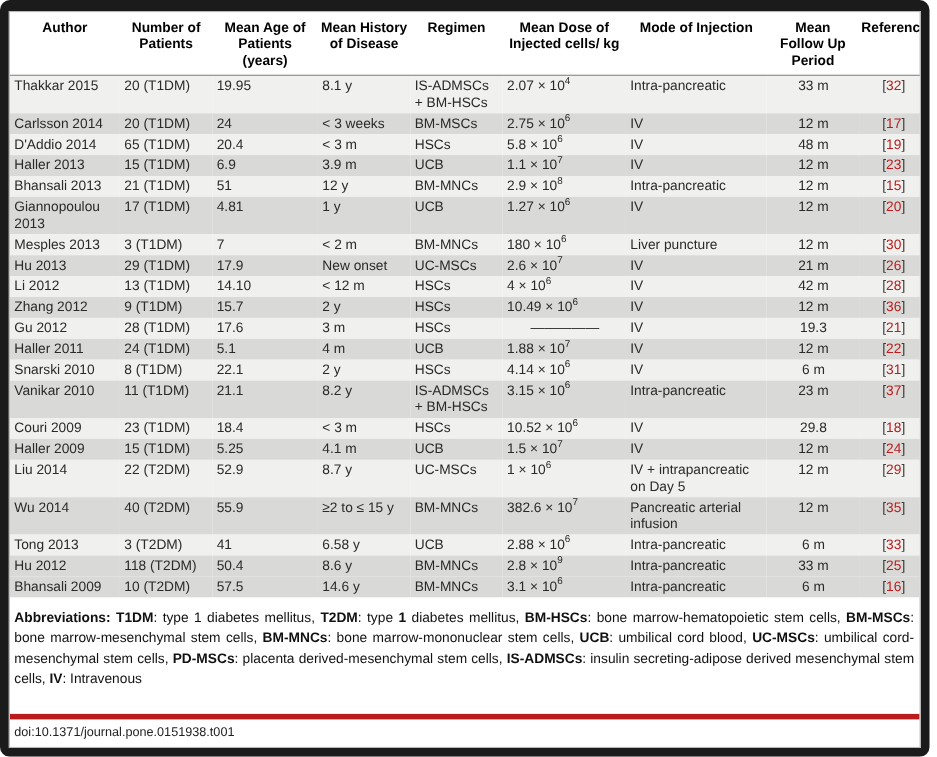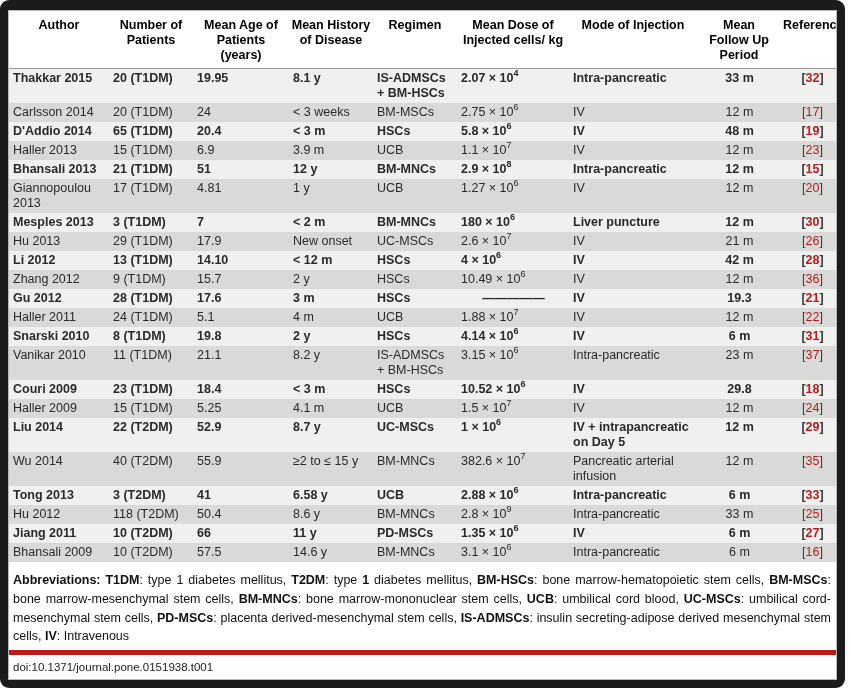--- a/index.html
+++ b/index.html
@@ -8,21 +8,21 @@
          padding:10px 8px 8px 8px;}
   .sheet{box-sizing:border-box;height:100%;background:#ffffff;border:1px solid #b8b8b8;
          display:flex;flex-direction:column;overflow:hidden;}
   table{border-collapse:collapse;table-layout:fixed;width:834px;font-size:12.5px;color:#2a2a2a;flex:none;}
   col.c1{width:100px}col.c2{width:84px}col.c3{width:96px}col.c4{width:84px}col.c5{width:84px}
   col.c6{width:112px}col.c7{width:128px}col.c8{width:84px}col.c9{width:62px}
   thead th{font-weight:bold;color:#000;text-align:center;vertical-align:top;
            padding:7px 2px 5px;line-height:1.2;border-bottom:1px solid #999;}
   thead th:nth-child(8){padding-left:9px;padding-right:9px;}
   tbody td{vertical-align:top;padding:2px 3px 2px 4px;line-height:1.2;}
-  tbody tr.odd{background:#f0f0ef;font-weight:bold;}
+  tbody tr.odd{background:#f0f0ef;}
   tbody tr.even{background:#d9d9d7;}
   tbody td:nth-child(8),tbody td:nth-child(9){text-align:center;}
   tbody td sup{font-size:9px;line-height:0;position:relative;top:-1px;}
   tbody td.dash{text-align:center;letter-spacing:0;}
   .ref-link{color:#b91c1c;text-decoration:none;cursor:pointer;}
   .bracket{color:#3a3a3a;}
   .footnote{padding:9px 5px 4px 4px;font-size:12.5px;line-height:1.5;color:#111;
             text-align:justify;}
   .bold{font-weight:bold;margin-top:24px;}
   .doi-bar{margin-top:auto;border-top:5px solid #b91c1c;padding:6px 4px 7px 4px;
@@ -188,21 +188,21 @@
         <td>4 m</td>
         <td>UCB</td>
         <td>1.88 × 10<sup>7</sup></td>
         <td>IV</td>
         <td>12 m</td>
         <td><span class="bracket">[</span><a class="ref-link">22</a><span class="bracket">]</span></td>
       </tr>
           <tr class="odd">
         <td>Snarski 2010</td>
         <td>8 (T1DM)</td>
-        <td>19.8</td>
+        <td>22.1</td>
         <td>2 y</td>
         <td>HSCs</td>
         <td>4.14 × 10<sup>6</sup></td>
         <td>IV</td>
         <td>6 m</td>
         <td><span class="bracket">[</span><a class="ref-link">31</a><span class="bracket">]</span></td>
       </tr>
           <tr class="even">
         <td>Vanikar 2010</td>
         <td>11 (T1DM)</td>
@@ -273,31 +273,20 @@
         <td>Hu 2012</td>
         <td>118 (T2DM)</td>
         <td>50.4</td>
         <td>8.6 y</td>
         <td>BM-MNCs</td>
         <td>2.8 × 10<sup>9</sup></td>
         <td>Intra-pancreatic</td>
         <td>33 m</td>
         <td><span class="bracket">[</span><a class="ref-link">25</a><span class="bracket">]</span></td>
       </tr>
-          <tr class="odd">
-        <td>Jiang 2011</td>
-        <td>10 (T2DM)</td>
-        <td>66</td>
-        <td>11 y</td>
-        <td>PD-MSCs</td>
-        <td>1.35 × 10<sup>6</sup></td>
-        <td>IV</td>
-        <td>6 m</td>
-        <td><span class="bracket">[</span><a class="ref-link">27</a><span class="bracket">]</span></td>
-      </tr>
           <tr class="even">
         <td>Bhansali 2009</td>
         <td>10 (T2DM)</td>
         <td>57.5</td>
         <td>14.6 y</td>
         <td>BM-MNCs</td>
         <td>3.1 × 10<sup>6</sup></td>
         <td>Intra-pancreatic</td>
         <td>6 m</td>
         <td><span class="bracket">[</span><a class="ref-link">16</a><span class="bracket">]</span></td>

